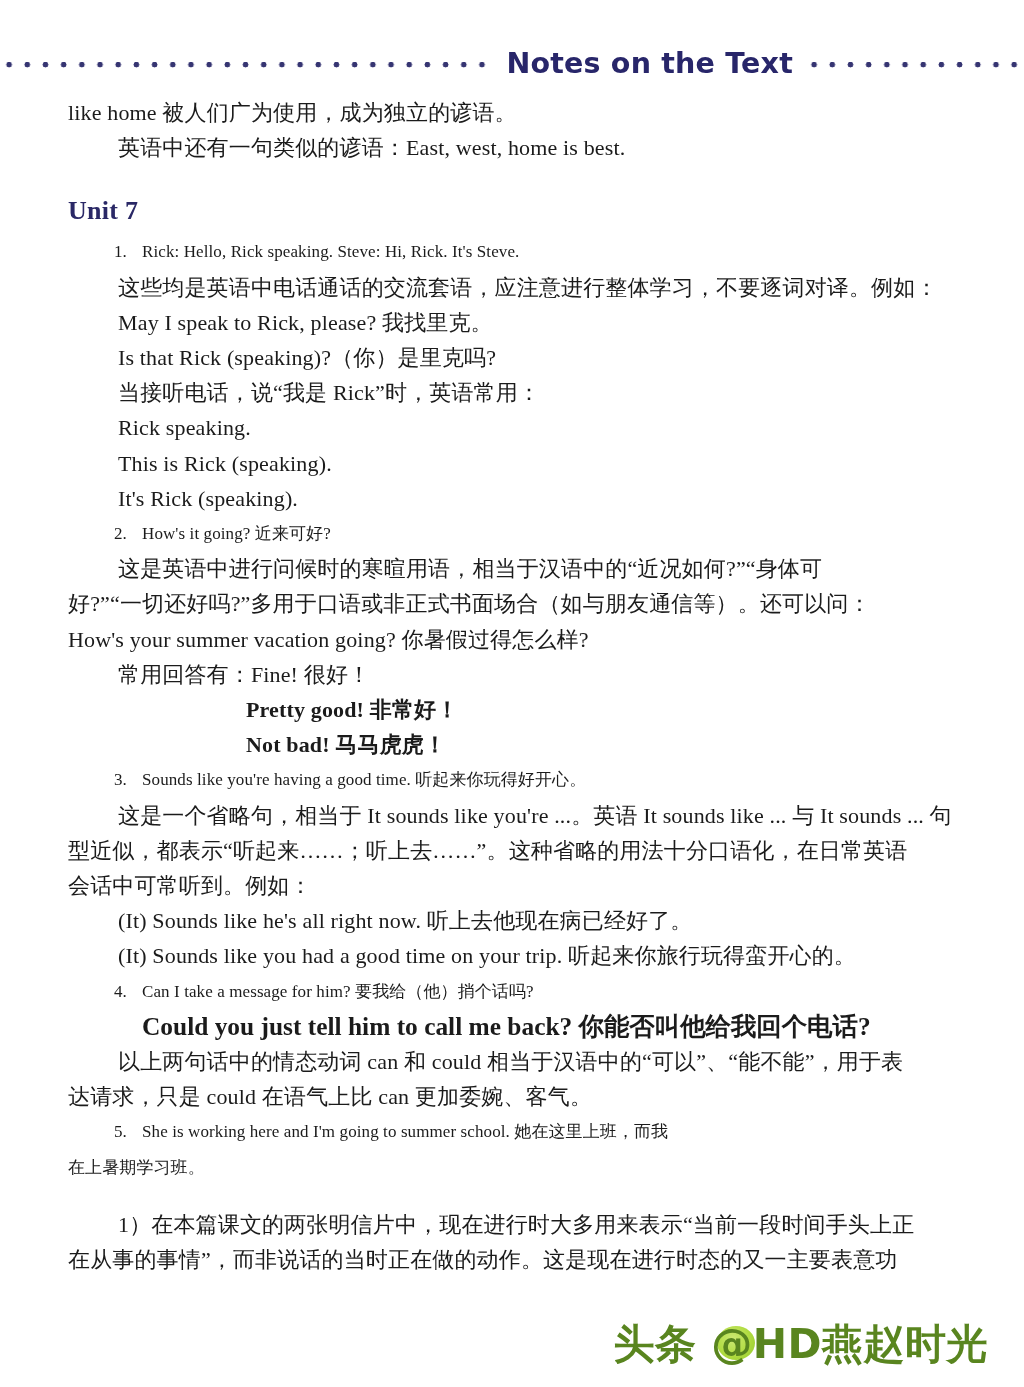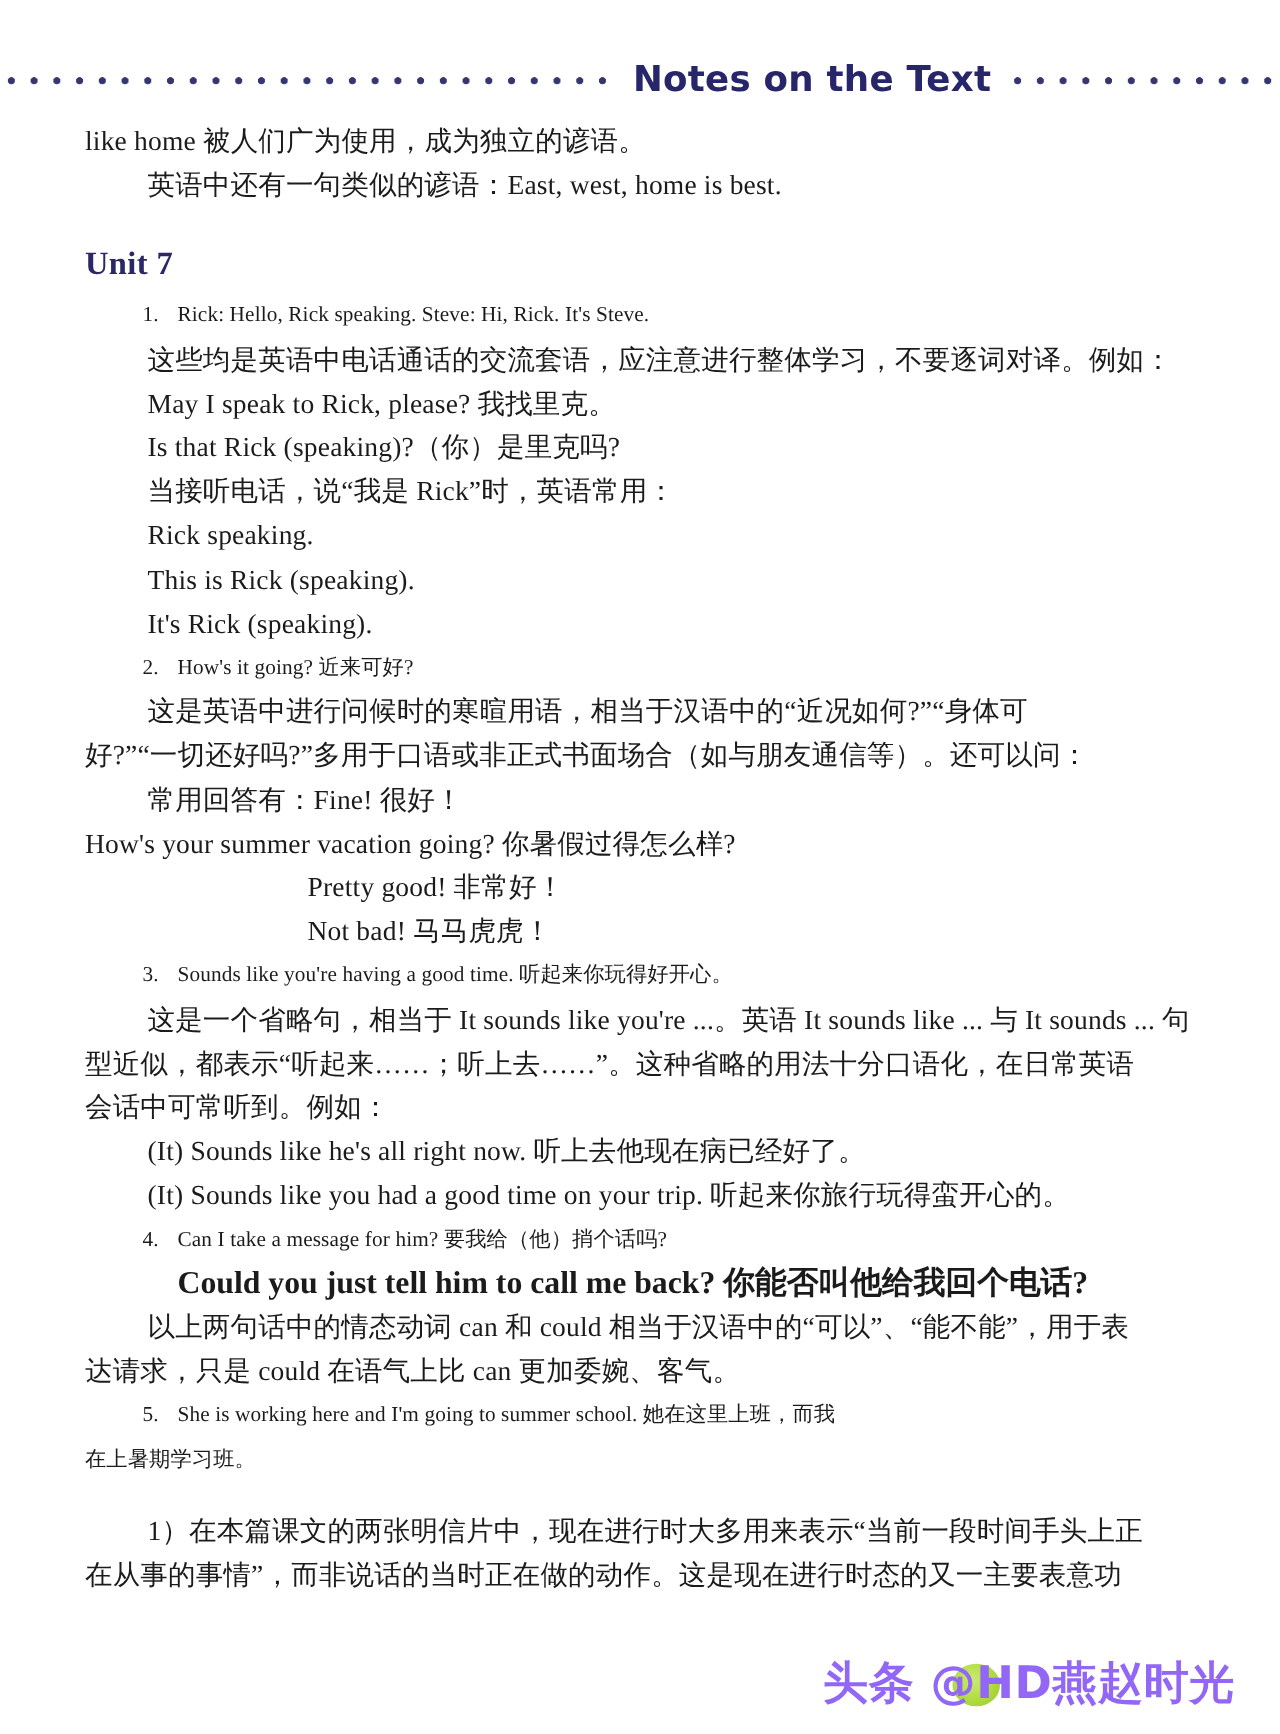--- a/index.html
+++ b/index.html
@@ -66,21 +66,21 @@
 
   .ln {
     font-size: 22px;
     line-height: 35.2px;
     margin: 0;
     white-space: nowrap;
     letter-spacing: .15px;
   }
   .ln.ind1 { text-indent: 0; }
   .ln.ind2 { padding-left: 50px; }
-  .ln.ind3 { padding-left: 178px; }
+  .ln.ind3 { padding-left: 178px; font-weight: bold; }
 
   .gap-sm { height: 7px; }
   .gap-md { height: 22px; }
   .gap-lg { height: 30px; }
 
   .unit-head {
     font-size: 26px;
     font-weight: 700;
     color: #2a2866;
     line-height: 32px;
@@ -115,23 +115,23 @@
     position: absolute;
     right: 36px;
     bottom: 22px;
     display: flex;
     align-items: center;
     gap: 8px;
     opacity: .93;
   }
   .wm-text {
     font-family: "DejaVu Sans", "Liberation Sans", sans-serif;
-    font-size: 36px;
-    font-weight: 700;
-    color: #8b5cf6;
+    font-size: 41px;
+    font-weight: 700;
+    color: #4d7c0f;
     letter-spacing: .5px;
     line-height: 1;
   }
   .wm-logo {
     position: absolute;
     left: 104px;
     top: 2px;
     width: 38px;
     height: 34px;
     border-radius: 50%;
@@ -165,22 +165,22 @@
   <p class="ln ind2">May I speak to Rick, please? 我找里克。</p>
   <p class="ln ind2">Is that Rick (speaking)?（你）是里克吗?</p>
   <p class="ln ind2">当接听电话，说“我是 Rick”时，英语常用：</p>
   <p class="ln ind2">Rick speaking.</p>
   <p class="ln ind2">This is Rick (speaking).</p>
   <p class="ln ind2">It's Rick (speaking).</p>
 
   <p class="num-item"><span class="marker">2.</span><span>How's it going? 近来可好?</span></p>
   <p class="ln ind2">这是英语中进行问候时的寒暄用语，相当于汉语中的“近况如何?”“身体可</p>
   <p class="ln ind1">好?”“一切还好吗?”多用于口语或非正式书面场合（如与朋友通信等）。还可以问：</p>
+  <p class="ln ind1">How's your summer vacation going? 你暑假过得怎么样?</p>
   <p class="ln ind2">常用回答有：Fine! 很好！</p>
-  <p class="ln ind1">How's your summer vacation going? 你暑假过得怎么样?</p>
   <p class="ln ind3">Pretty good! 非常好！</p>
   <p class="ln ind3">Not bad! 马马虎虎！</p>
 
   <p class="num-item"><span class="marker">3.</span><span>Sounds like you're having a good time. 听起来你玩得好开心。</span></p>
   <p class="ln ind2">这是一个省略句，相当于 It sounds like you're ...。英语 It sounds like ... 与 It sounds ... 句</p>
   <p class="ln ind1">型近似，都表示“听起来……；听上去……”。这种省略的用法十分口语化，在日常英语</p>
   <p class="ln ind1">会话中可常听到。例如：</p>
   <p class="ln ind2">(It) Sounds like he's all right now. 听上去他现在病已经好了。</p>
   <p class="ln ind2">(It) Sounds like you had a good time on your trip. 听起来你旅行玩得蛮开心的。</p>
 

